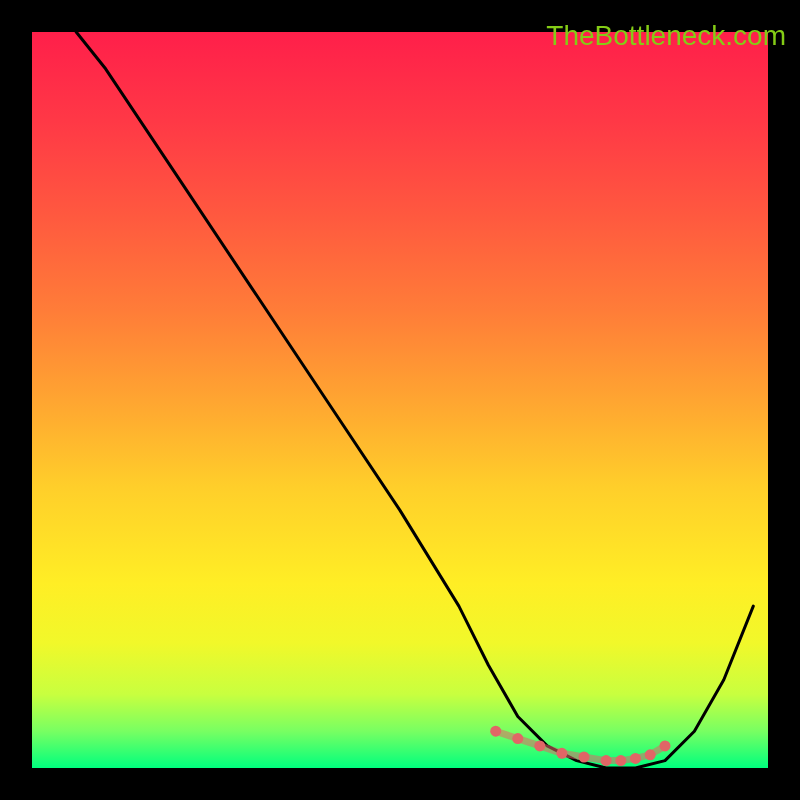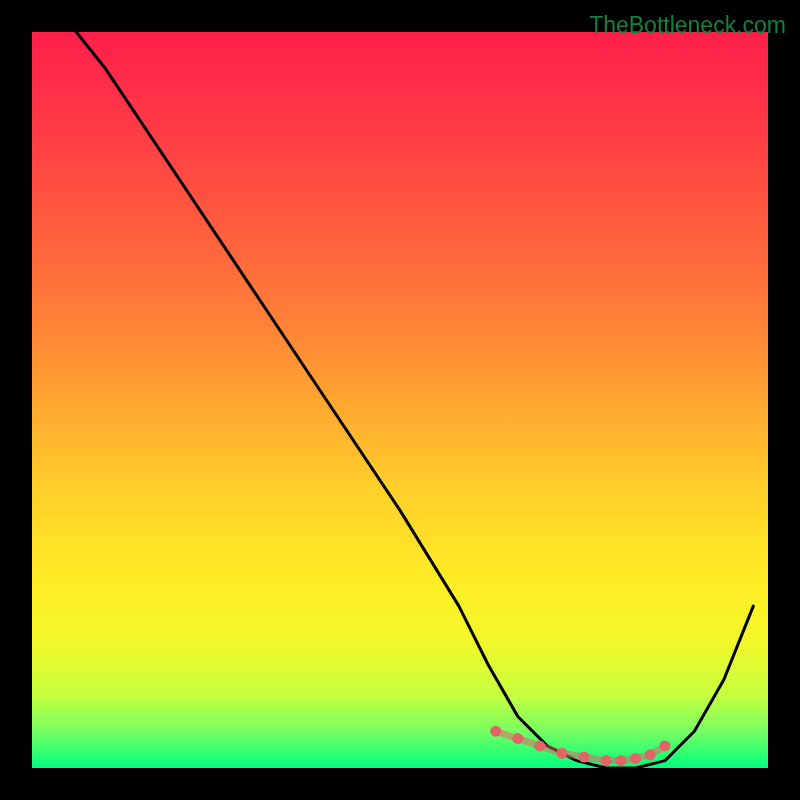--- a/index.html
+++ b/index.html
@@ -16,25 +16,25 @@
     height: 800px;
     background: #000;
   }
   svg {
     position: absolute;
     left: 0;
     top: 0;
   }
   .attribution {
     position: absolute;
-    top: 12px;
+    top: 20px;
     right: 14px;
-    color: #15803d;
+    color: #84cc16;
     font-family: Arial, Helvetica, sans-serif;
-    font-size: 23px;
+    font-size: 28px;
     letter-spacing: 0px;
     user-select: none;
   }
 </style>
 </head>
 <body>
 
 <div class="stage">
   <svg id="svg" width="800" height="800" viewBox="0 0 800 800">
       <defs>

